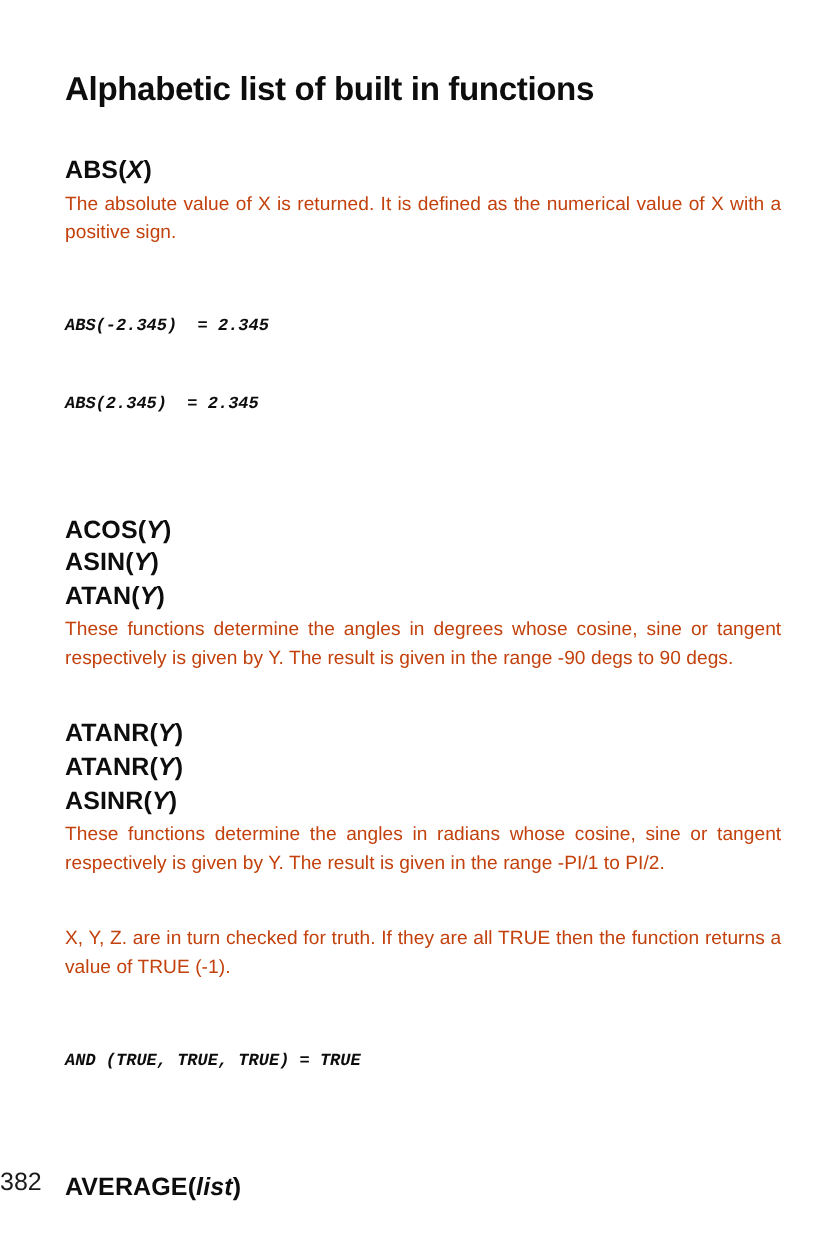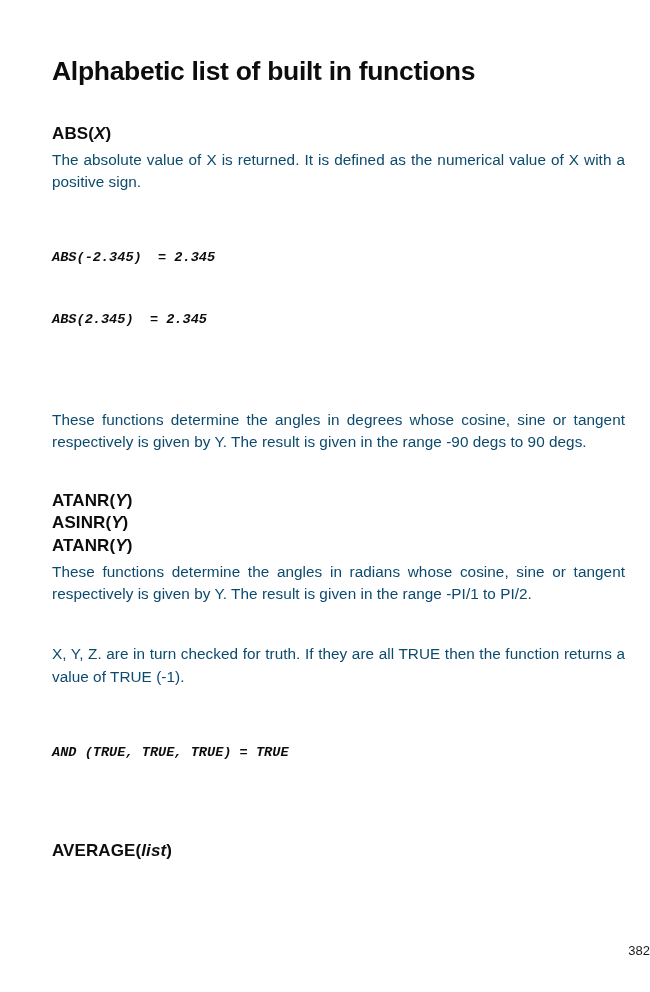--- a/index.html
+++ b/index.html
@@ -32,39 +32,39 @@
   .entry {
     margin-bottom: 26px;
   }
   .entry:last-of-type {
     margin-bottom: 0;
   }
   .fn-heads {
     margin: 0 0 3px 0;
   }
   .fn-head {
-    font-size: 17px;
+    font-size: 20px;
     font-weight: bold;
     line-height: 1.33;
     color: #0d0d0d;
     letter-spacing: 0.1px;
   }
   .fn-head .arg {
     font-style: italic;
     font-weight: bold;
   }
   .fn-head .arg-light {
     font-style: italic;
     font-weight: bold;
   }
   .desc {
     font-size: 15.3px;
     line-height: 1.47;
     margin: 2px 0 0 0;
-    color: #0c4a6e;
+    color: #c2410c;
     letter-spacing: 0.05px;
   }
   .desc.just {
     text-align: justify;
   }
   .code {
     font-family: "Liberation Mono", "DejaVu Sans Mono", monospace;
     font-size: 13.6px;
     font-weight: bold;
     line-height: 1.5;
@@ -76,22 +76,22 @@
   .code div {
     white-space: pre;
     font-style: italic;
   }
   .spacer-sm { height: 10px; }
   .page-number {
     position: absolute;
     left: 0;
     right: 0;
     bottom: 34px;
-    text-align: right;
-    font-size: 13px;
+    text-align: left;
+    font-size: 20px;
     color: #1a1a1a;
   }
 </style>
 </head>
 <body>
 
 <div class="page">
 
   <h1 class="page-title">Alphabetic list of built in functions</h1>
 
@@ -102,30 +102,35 @@
     <p class="desc just">The absolute value of X is returned. It is defined as the numerical value of X with a positive sign.</p>
     <div class="code">
       <div>ABS(-2.345)  = 2.345</div>
       <div>ABS(2.345)  = 2.345</div>
     </div>
   </div>
 
   <div class="spacer-sm"></div>
 
   <div class="entry">
+    <div class="fn-heads">
+      <div class="fn-head"><span>ACOS(</span><span class="arg">Y</span><span>)</span></div>
+      <div class="fn-head"><span>ASIN(</span><span class="arg">Y</span><span>)</span></div>
+      <div class="fn-head"><span>ATAN(</span><span class="arg">Y</span><span>)</span></div>
+    </div>
     <p class="desc just">These functions determine the angles in degrees whose cosine, sine or tangent respectively is given by Y. The result is given in the range -90 degs to 90 degs.</p>
   </div>
 
   <div class="spacer-sm"></div>
 
   <div class="entry">
     <div class="fn-heads">
       <div class="fn-head"><span>ATANR(</span><span class="arg">Y</span><span>)</span></div>
+      <div class="fn-head"><span>ATANR(</span><span class="arg">Y</span><span>)</span></div>
       <div class="fn-head"><span>ASINR(</span><span class="arg">Y</span><span>)</span></div>
-      <div class="fn-head"><span>ATANR(</span><span class="arg">Y</span><span>)</span></div>
     </div>
     <p class="desc just">These functions determine the angles in radians whose cosine, sine or tangent respectively is given by Y. The result is given in the range -PI/1 to PI/2.</p>
   </div>
 
   <div class="spacer-sm"></div>
 
   <div class="entry">
     <p class="desc just">X, Y, Z. are in turn checked for truth. If they are all TRUE then the function returns a value of TRUE (-1).</p>
     <div class="code">
       <div>AND (TRUE, TRUE, TRUE) = TRUE</div>

